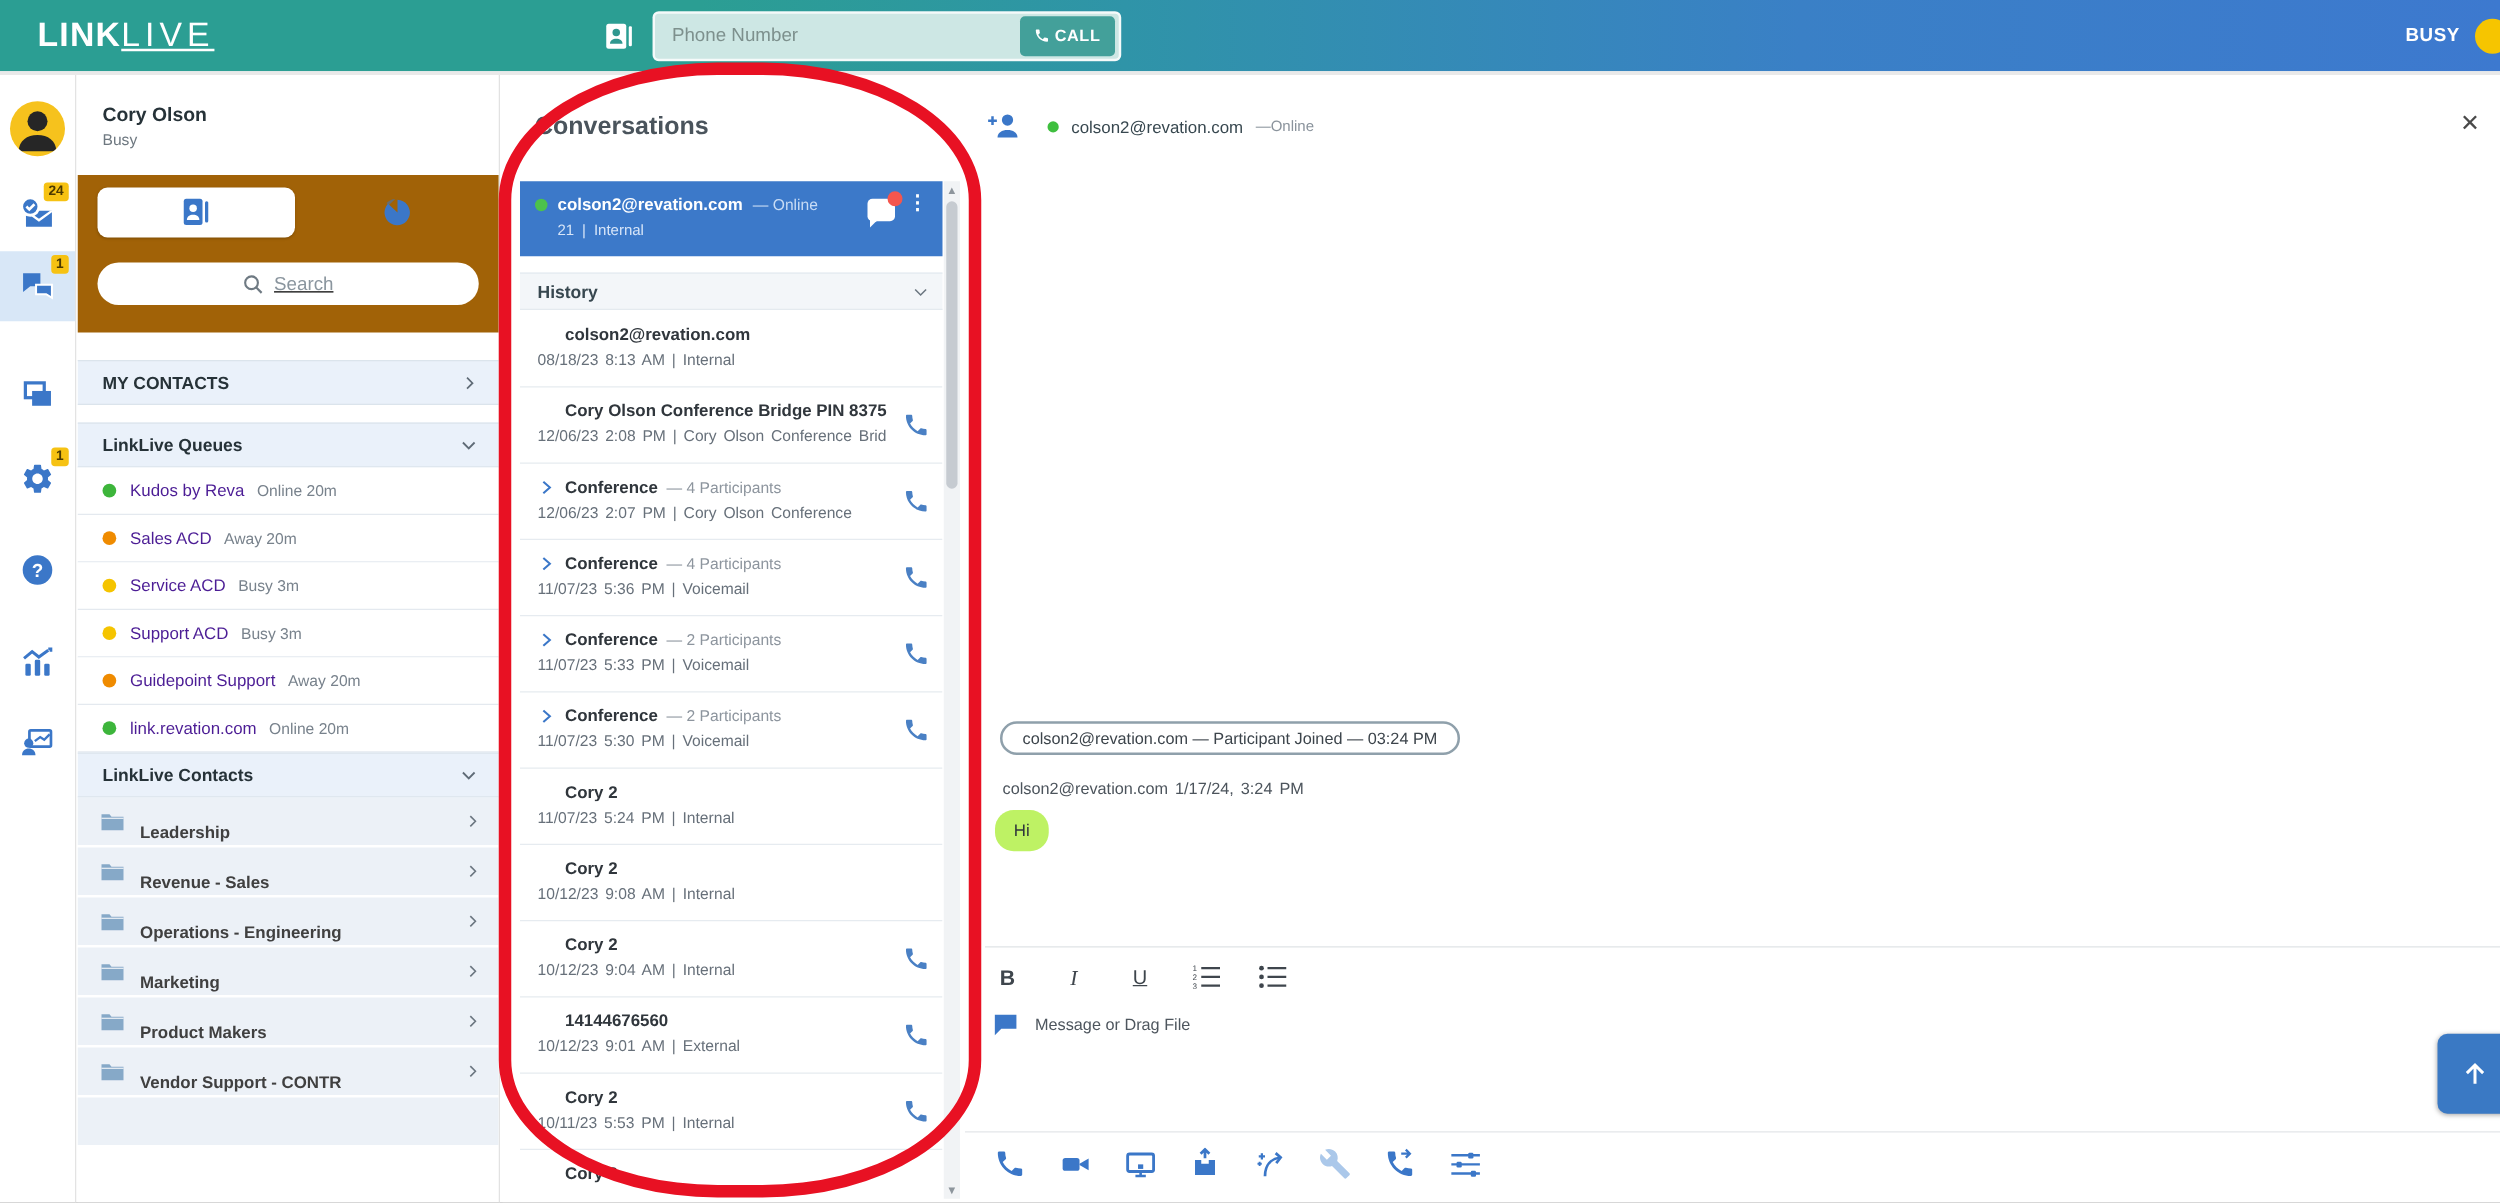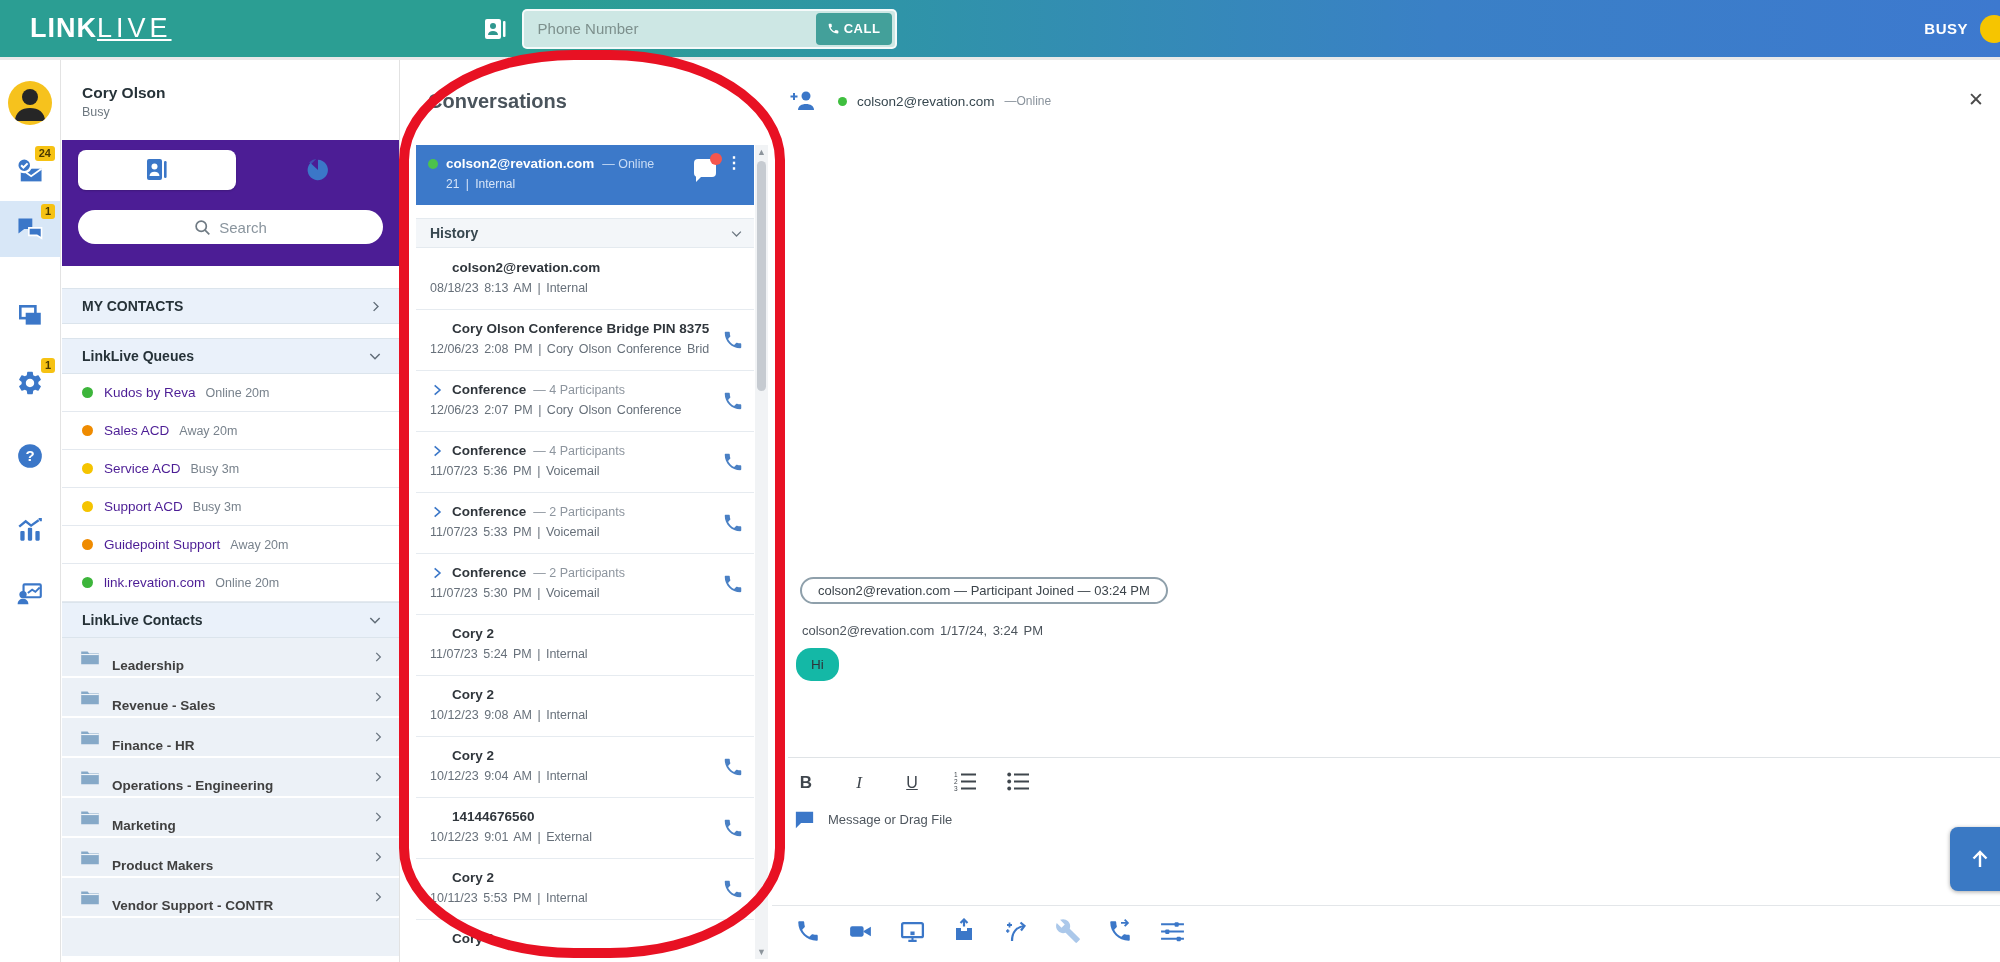--- a/index.html
+++ b/index.html
@@ -29,21 +29,21 @@
   .rail-item { position:absolute; left:0; width:100%; height:56px; display:flex; align-items:center; justify-content:center; cursor:pointer;text-decoration:underline; }
   .rail-item.selected { background:#d8e7f7; }
   .avatar { width:44px; height:44px; border-radius:50%; background:#f6c21d; display:flex; align-items:center; justify-content:center; overflow:hidden; }
   .badge { position:absolute; top:3px; right:5px; background:#f6c213; color:#4c3a00; font-size:11px; font-weight:bold; padding:1px 4px; border-radius:3px; line-height:13px; }
 
   
   .sidebar { position:absolute; left:62px; top:60px; width:338px; height:902px; background:#fff; overflow:hidden; border-right:1px solid #e2e2e2; }
   .profile { padding:24px 0 0 20px; }
   .profile .pname { font-size:15.5px; font-weight:bold; color:#263238; line-height:18px; }
   .profile .pstatus { font-size:12.5px; color:#6e7880; margin-top:3px; }
-  .tabs-block { margin-top:21px; background:#4c1d95; padding:10px 0 22px; }
+  .tabs-block { margin-top:21px; background:#a16207; padding:10px 0 22px;text-decoration:underline; }
   .tabs { display:flex; height:40px; align-items:center; }
   .tab-active { margin-left:16px; width:158px; height:40px; background:#fff; border-radius:8px; box-shadow:0 1px 2px rgba(0,0,0,.18);
     display:flex; align-items:center; justify-content:center; cursor:pointer; }
   .tab-inactive { flex:1; display:flex; align-items:center; justify-content:center; cursor:pointer; }
   .search { margin:20px 16px 0; height:34px; background:#fff; border-radius:17px; display:flex; align-items:center; justify-content:center; gap:8px;
     color:#8a959e; font-size:15px; cursor:text; }
   .sec { height:36px; background:#eaf1fa; border-top:1px solid #dbe4ec; border-bottom:1px solid #dbe4ec; display:flex; align-items:center;
     padding:0 16px 0 20px; font-weight:bold; font-size:14px; color:#263238; cursor:pointer; }
   .sec .chev { margin-left:auto; color:#5f6b76; display:flex; }
   .sec.mt { margin-top:14px; }
@@ -94,21 +94,21 @@
 
   
   .chat { position:absolute; left:772px; top:60px; width:1228px; height:902px; background:#fff; }
   .chat-head { display:flex; align-items:center; margin:28px 0 0 18px; gap:10px; }
   .ch-dot { width:9px; height:9px; border-radius:50%; background:#3fbf3f; flex:none; margin-left:10px; }
   .ch-name { font-size:13.5px; color:#37474f; font-weight:500; }
   .ch-presence { font-size:12px; color:#8a939c; }
   .close { position:absolute; right:16px; top:30px; font-size:19px; color:#4a4a4a; cursor:pointer; line-height:20px; }
   .sys-pill { position:absolute; left:28px; top:517px; border:2px solid #8fa0ab; border-radius:14px; padding:4px 16px; font-size:13px; color:#3c444b; background:#fff; }
   .sender { position:absolute; left:30px; top:563px; font-size:13px; color:#4c545c; word-spacing:2px; }
-  .msg-bubble { position:absolute; left:24px; top:588px; background:#14b8a6; border-radius:15px; padding:9px 15px; font-size:13.5px; color:#2f353b; font-weight:500; }
+  .msg-bubble { position:absolute; left:24px; top:588px; background:#bef264; border-radius:15px; padding:9px 15px; font-size:13.5px; color:#2f353b; font-weight:500; }
   .comp-sep { position:absolute; left:16px; right:0; top:697px; border-top:1px solid #dfe3e6; }
   .fmt-row { position:absolute; left:23px; top:710px; display:flex; align-items:center; gap:31px; color:#3f464d; }
   .fmt { width:22px; text-align:center; font-size:17px; cursor:pointer; }
   .fmt.b { font-weight:bold; }
   .fmt.i { font-style:italic; font-family:"Liberation Serif", serif; }
   .fmt.u { text-decoration:underline; font-size:16px; }
   .msg-row { position:absolute; left:22px; top:750px; display:flex; align-items:center; gap:13px; font-size:13px; color:#4e565e; cursor:text; }
   .send-btn { position:absolute; right:-10px; top:767px; width:60px; height:64px; background:#3a79c4; border:none; border-radius:8px;
     display:flex; align-items:center; justify-content:center; box-shadow:0 1px 4px rgba(0,0,0,.35); cursor:pointer; }
   .bottom-sep { position:absolute; left:0; right:0; top:845px; border-top:1px solid #e3e6e9; }
@@ -323,32 +323,20 @@
             <svg width="14" height="14" viewBox="0 0 24 24">
               <path d="M9 5l7 7-7 7" fill="none" stroke="currentColor" stroke-width="2.2"></path>
             </svg>
           </span>
         </div>
         <div class="folder">
           <svg width="20" height="16" viewBox="0 0 24 20">
             <path d="M1 3h8l2 2.5h12V19H1z" fill="#86a9c8"></path>
             <path d="M1 7h22" stroke="#fff" stroke-width="1.2"></path>
           </svg>
-          <span class="fname">Finance - HR</span>
-          <span class="chev">
-            <svg width="14" height="14" viewBox="0 0 24 24">
-              <path d="M9 5l7 7-7 7" fill="none" stroke="currentColor" stroke-width="2.2"></path>
-            </svg>
-          </span>
-        </div>
-        <div class="folder">
-          <svg width="20" height="16" viewBox="0 0 24 20">
-            <path d="M1 3h8l2 2.5h12V19H1z" fill="#86a9c8"></path>
-            <path d="M1 7h22" stroke="#fff" stroke-width="1.2"></path>
-          </svg>
           <span class="fname">Operations - Engineering</span>
           <span class="chev">
             <svg width="14" height="14" viewBox="0 0 24 24">
               <path d="M9 5l7 7-7 7" fill="none" stroke="currentColor" stroke-width="2.2"></path>
             </svg>
           </span>
         </div>
         <div class="folder">
           <svg width="20" height="16" viewBox="0 0 24 20">
             <path d="M1 3h8l2 2.5h12V19H1z" fill="#86a9c8"></path>

